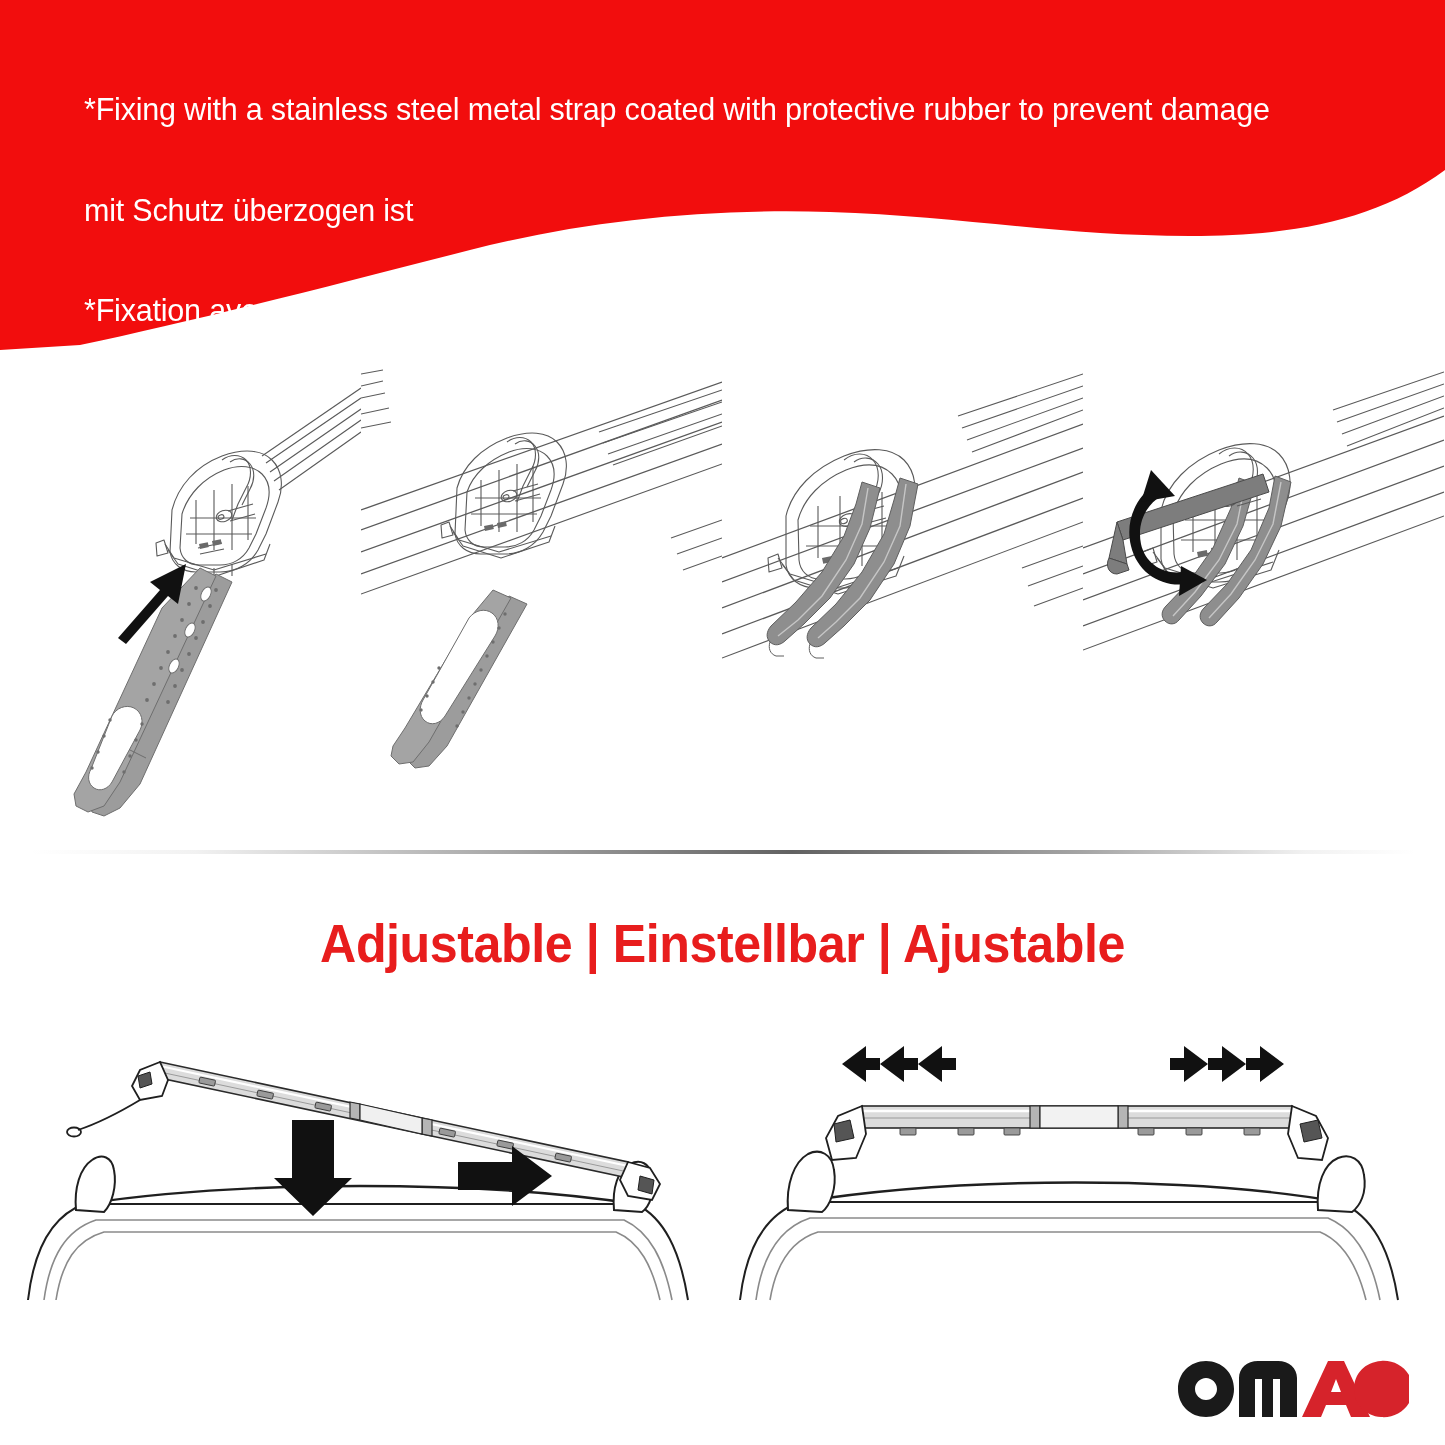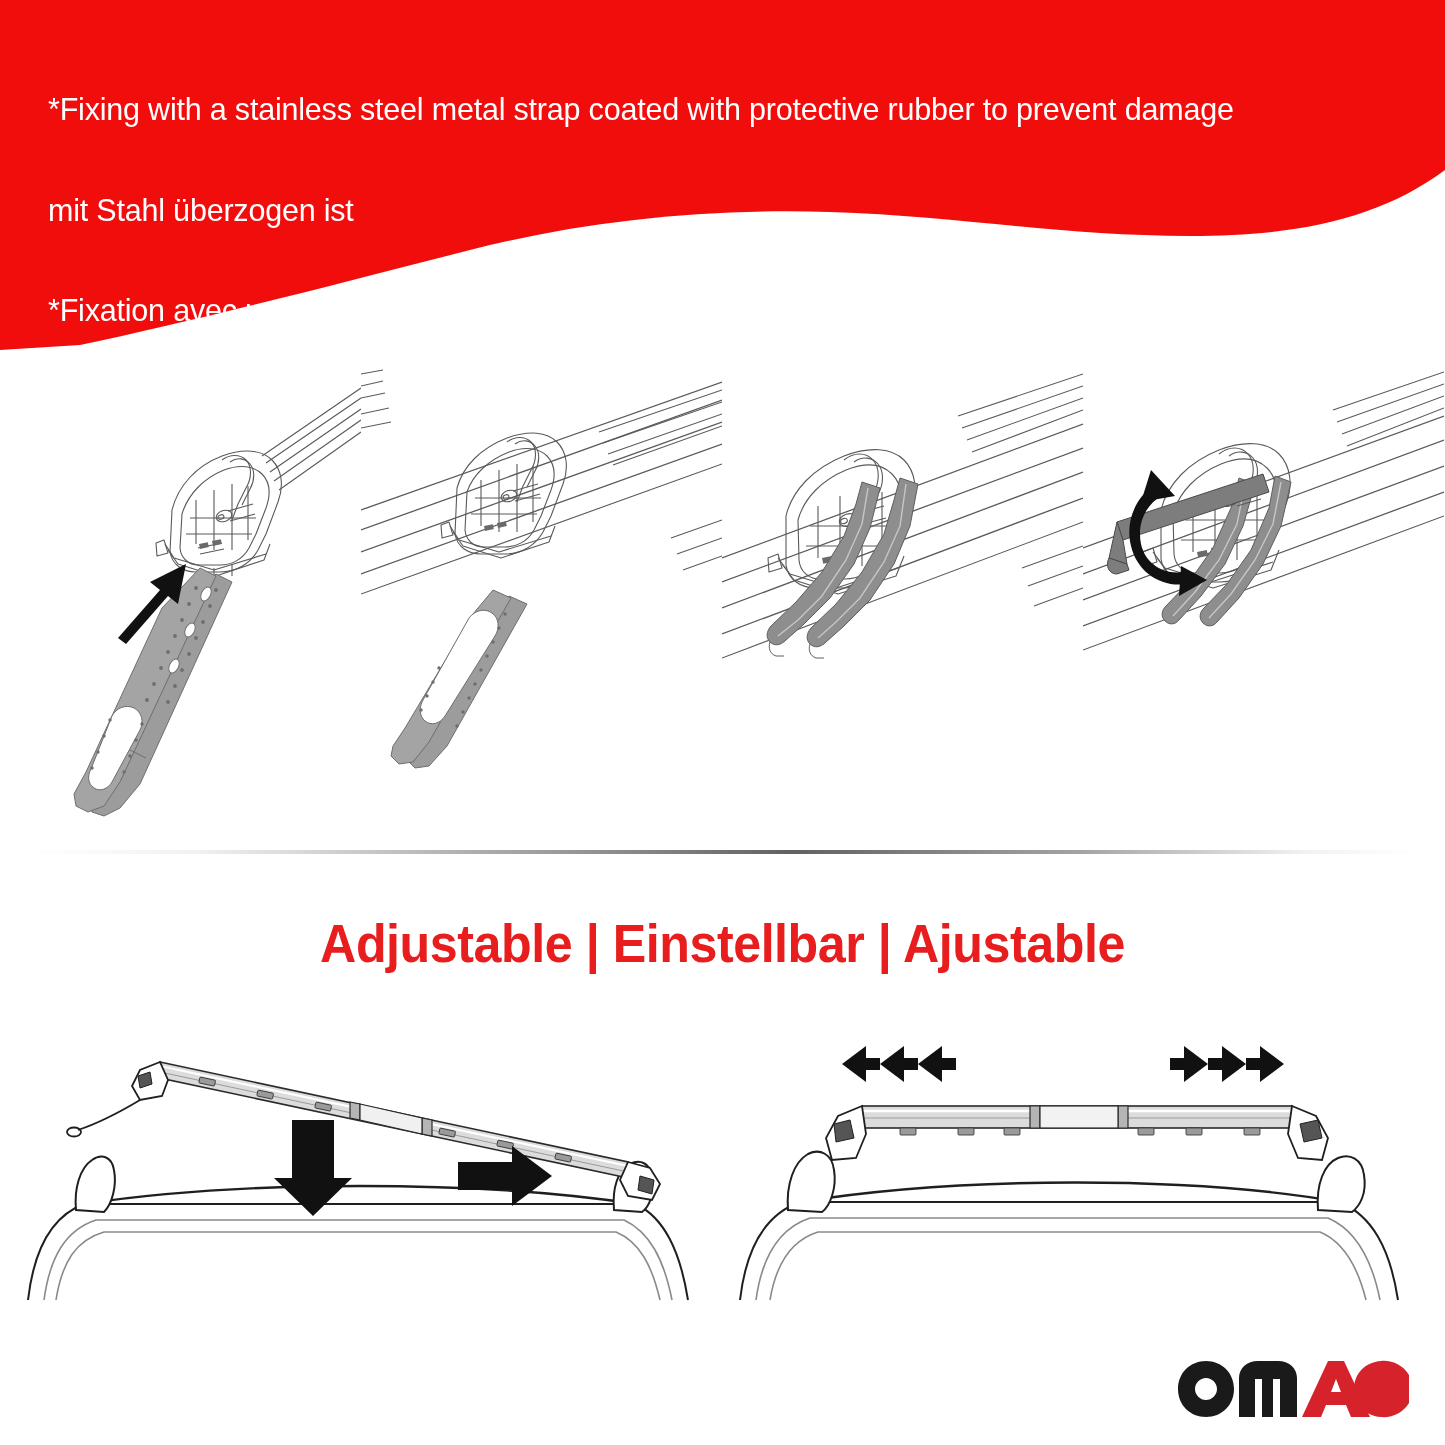--- a/index.html
+++ b/index.html
@@ -17,21 +17,21 @@
   .banner-svg{position:absolute;left:0;top:0;width:1445px;height:350px;display:block;}
   .banner-text{
     position:absolute;left:48px;top:26px;width:1380px;
     color:#ffffff;
     font-size:30.5px;
     line-height:33.5px;
     font-weight:400;
     letter-spacing:-0.2px;
     white-space:pre-wrap;
   }
-  .banner-line{display:block;}
+  .banner-line{display:block;margin-left:36px;}
 
   
   .steps{position:absolute;left:0;top:368px;width:1445px;height:455px;display:flex;}
   .step{position:relative;width:361px;height:455px;}
   .step svg{position:absolute;left:0;top:0;width:361px;height:455px;display:block;}
 
   
   .divider{
     position:absolute;left:30px;top:850px;width:1385px;height:4px;
     background:linear-gradient(to right,
@@ -75,21 +75,21 @@
     <svg class="banner-svg" viewBox="0 0 1445 350" preserveAspectRatio="none">
       <path d="M0,0 L1445,0 L1445,170
                C1380,218 1300,236 1190,236
                C1060,236 960,216 830,212
                C700,208 580,222 470,250
                C330,286 190,322 80,345
                L0,350 Z" fill="#F20D0D"></path>
     </svg>
     <div class="banner-text">
       <span class="banner-line">*Fixing with a stainless steel metal strap coated with protective rubber to prevent damage</span>
-      <span class="banner-line">mit Stahl überzogen ist</span>
+      <span class="banner-line">mit Schutz überzogen ist</span>
       <span class="banner-line">*Fixation avec une sangle en métal inoxydable recouverte de caoutchouc de protection</span>
       <span class="banner-line">pour éviter les dommages.</span>
     </div>
   </div>
 
   <div class="steps">
 
     <div class="step">
       <svg viewBox="0 0 361 455">
         <g fill="none" stroke="#5a5a5a" stroke-width="1.1" stroke-linejoin="round">

